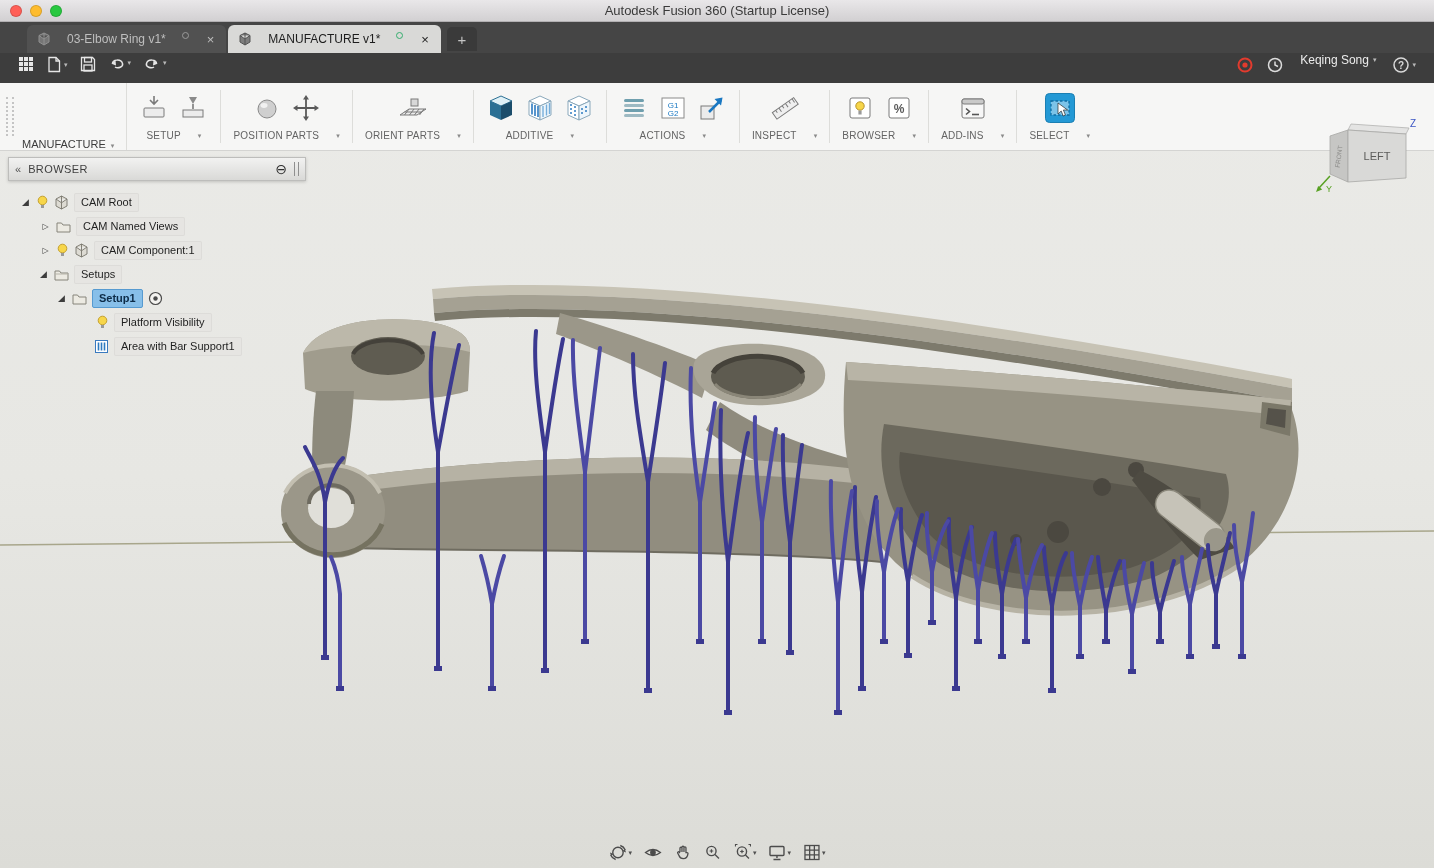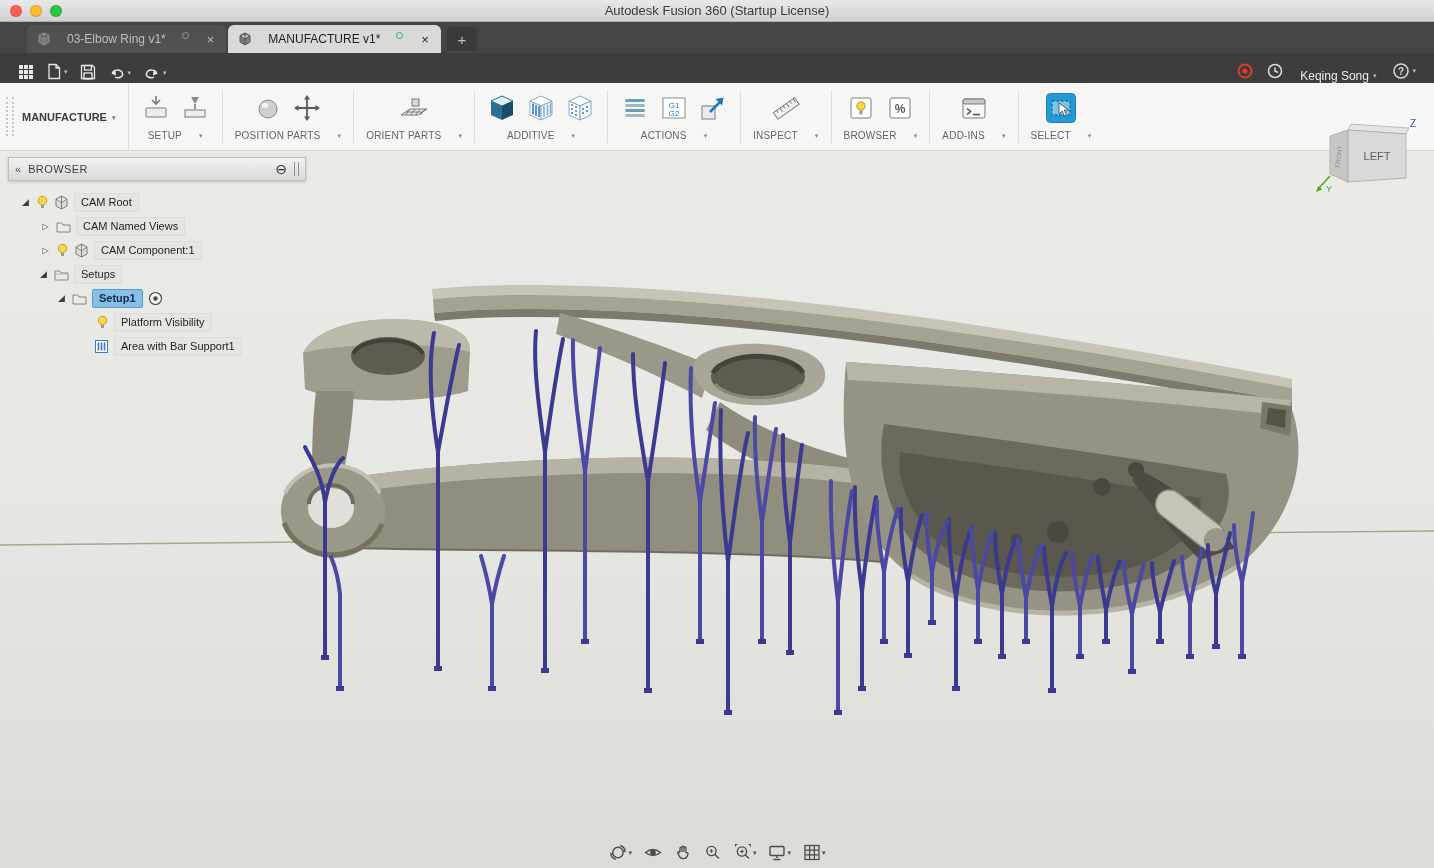--- a/index.html
+++ b/index.html
@@ -25,30 +25,30 @@
   .tab .doccube{opacity:.85}
   .tab.inactive .doccube{opacity:.5}
   .tablabel{white-space:nowrap;flex:1}
   .statusdot{width:7px;height:7px;border-radius:50%;border:1.5px solid #9a9a9a;margin-top:-8px}
   .tab.active .statusdot{border-color:#35ae6e}
   .tabclose{font-size:13px;line-height:1;padding:0 2px;cursor:default}
   .tab.inactive .tabclose{color:#bdbdbd}
   .newtab{width:30px;height:24px;background:#3a3a3a;border-radius:5px 5px 0 0;color:#c5c5c5;
     display:flex;align-items:center;justify-content:center;font-size:15px;margin-left:4px;margin-bottom:2px}
   
-  .qat{position:relative;z-index:3;height:30px;background:#3d3d3d;display:flex;align-items:flex-end;padding:0 12px;color:#e3e3e3}
+  .qat{position:relative;z-index:3;height:30px;background:#3d3d3d;display:flex;align-items:flex-start;padding:0 12px;color:#e3e3e3}
   .qbtn{background:none;border:0;display:flex;align-items:center;gap:2px;padding:3px 6px;color:#e3e3e3}
   .qcaret{font-size:7px;color:#b9b9b9}
   .qspacer{flex:1}
   .username{font-size:12px;color:#ececec;display:flex;align-items:center;gap:4px;margin:0 10px}
   
   .ribbon{position:relative;z-index:3;height:68px;background:#f6f6f5;border-bottom:1px solid #d4d4d2;
     display:flex;align-items:stretch}
   .rgrip{width:8px;margin:14px 2px 14px 6px;border-left:2px dotted #c4c4c4;border-right:2px dotted #c4c4c4}
-  .workspace{display:flex;align-items:center;gap:5px;padding:0 12px 0 6px;font-size:11px;font-weight:bold;color:#3c3c3c}
+  .workspace{display:flex;align-items:flex-end;gap:5px;padding:0 12px 0 6px;font-size:11px;font-weight:normal;color:#3c3c3c}
   .rsep{width:1px;background:#ddddda;margin:7px 0}
   .rsep.tall{margin:0}
   .rgroup{display:flex;flex-direction:column;align-items:center;justify-content:flex-start;padding:6px 12px 4px}
   .gicons{height:38px;display:flex;align-items:center;gap:9px}
   .ribtn{background:none;border:0;padding:0;display:flex;align-items:center;justify-content:flex-start}
   .glabel{margin-top:3px;font-size:10px;color:#636363;display:flex;align-items:center;gap:17px;letter-spacing:.2px}
   .glabel .caret{font-size:7px;color:#8a8a8a}
   
   .browser{position:absolute;left:8px;top:157px;width:298px;z-index:5;font-size:11px;color:#333}
   .bheader{height:24px;background:linear-gradient(#f2f2f1,#d9d9d7);border:1px solid #bdbdbb;

